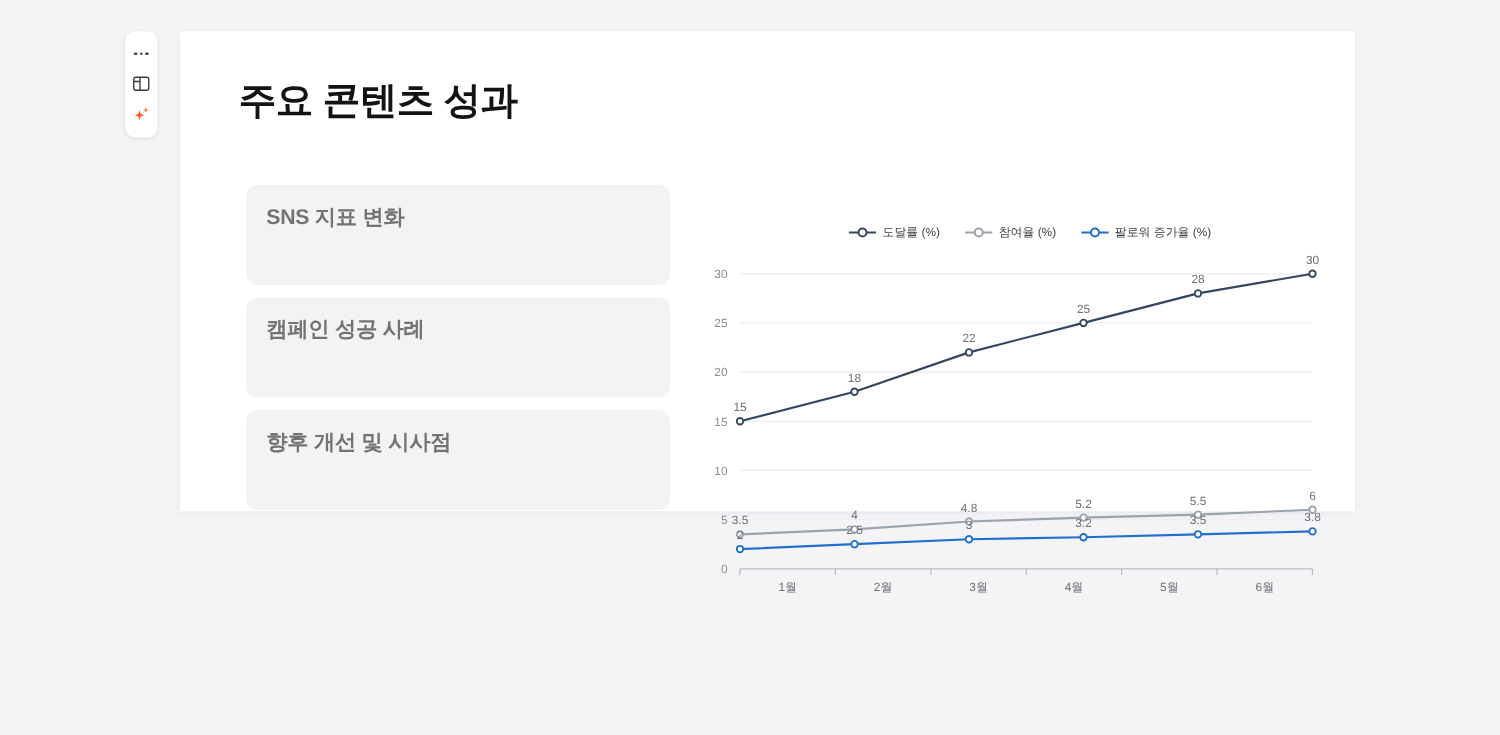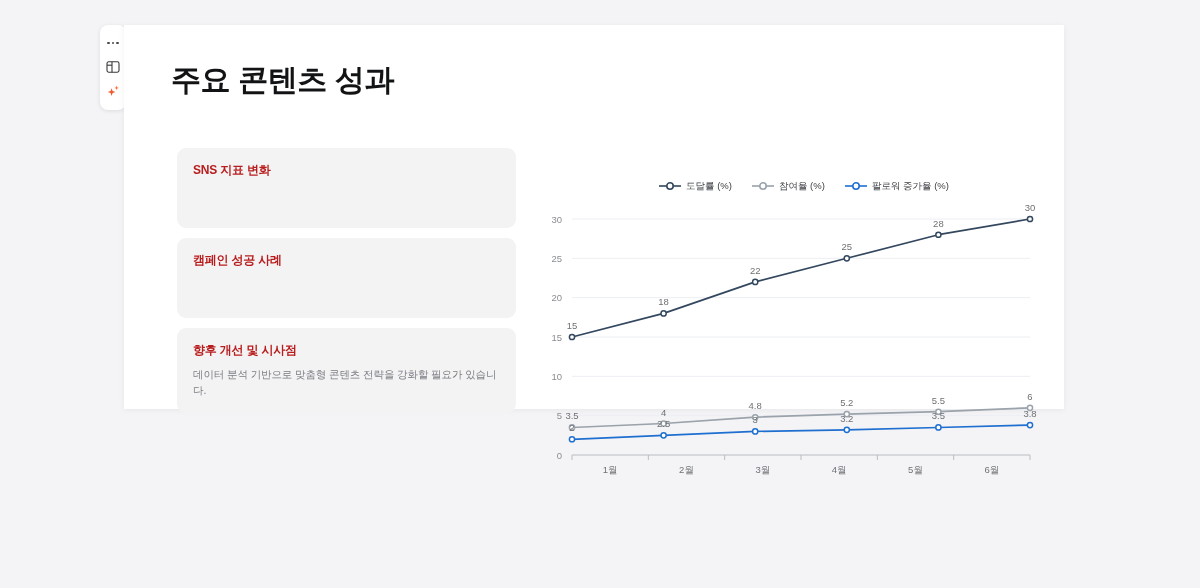--- a/index.html
+++ b/index.html
@@ -25,21 +25,21 @@
   .tb-btn {
     width: 20px; height: 20px;
     display: flex; align-items: center; justify-content: center;
     cursor: pointer;
   }
   .dots { display: flex; gap: 2px; align-items: center; }
   .dots i { width: 2.5px; height: 2.5px; background: #4a4a4a; border-radius: 50%; display:block; }
 
   
   .doc {
-    position: absolute; left: 124px; top: 25px;
+    position: absolute; left: 144px; top: 25px;
     width: 940px; height: 384px;
     background: #ffffff;
     box-shadow: 0 1px 6px rgba(0,0,0,0.06);
     text-decoration: underline;
   }
 
   .page-title {
     position: absolute; left: 47px; top: 35px;
     font-size: 30px; font-weight: 700; color: #111315;
     letter-spacing: -0.4px;
@@ -51,21 +51,21 @@
     width: 339px;
     display: flex; flex-direction: column; gap: 10px;
   }
   .card {
     background: #f3f3f4;
     border-radius: 9px;
     padding: 14px 16px 14px 16px;
     min-height: 80px;
   }
   .card-title {
-    font-size: 12px; font-weight: 700; color: #b91c1c;
+    font-size: 17px; font-weight: 700; color: #737373;
     margin-bottom: 7px; letter-spacing: -0.2px;
   }
   .card-desc {
     font-size: 10.5px; color: #7a7d82; line-height: 1.55;
     letter-spacing: -0.1px;
   }
 
   
   .chart-wrap {
     position: absolute; left: 400px; top: 150px;
@@ -116,21 +116,20 @@
 
     <div class="cards">
       <div class="card">
         <div class="card-title">SNS 지표 변화</div>
       </div>
       <div class="card">
         <div class="card-title">캠페인 성공 사례</div>
       </div>
       <div class="card">
         <div class="card-title">향후 개선 및 시사점</div>
-        <div class="card-desc">데이터 분석 기반으로 맞춤형 콘텐츠 전략을 강화할 필요가 있습니다.</div>
       </div>
     </div>
 
     <div class="chart-wrap">
       <div class="legend" id="legend">
           <div class="legend-item">
             <svg width="22" height="10" viewBox="0 0 22 10">
               <line x1="0" y1="5" x2="22" y2="5" stroke="#33475e" stroke-width="1.6"></line>
               <circle cx="11" cy="5" r="3.2" fill="#ffffff" stroke="#33475e" stroke-width="1.6"></circle>
             </svg>

